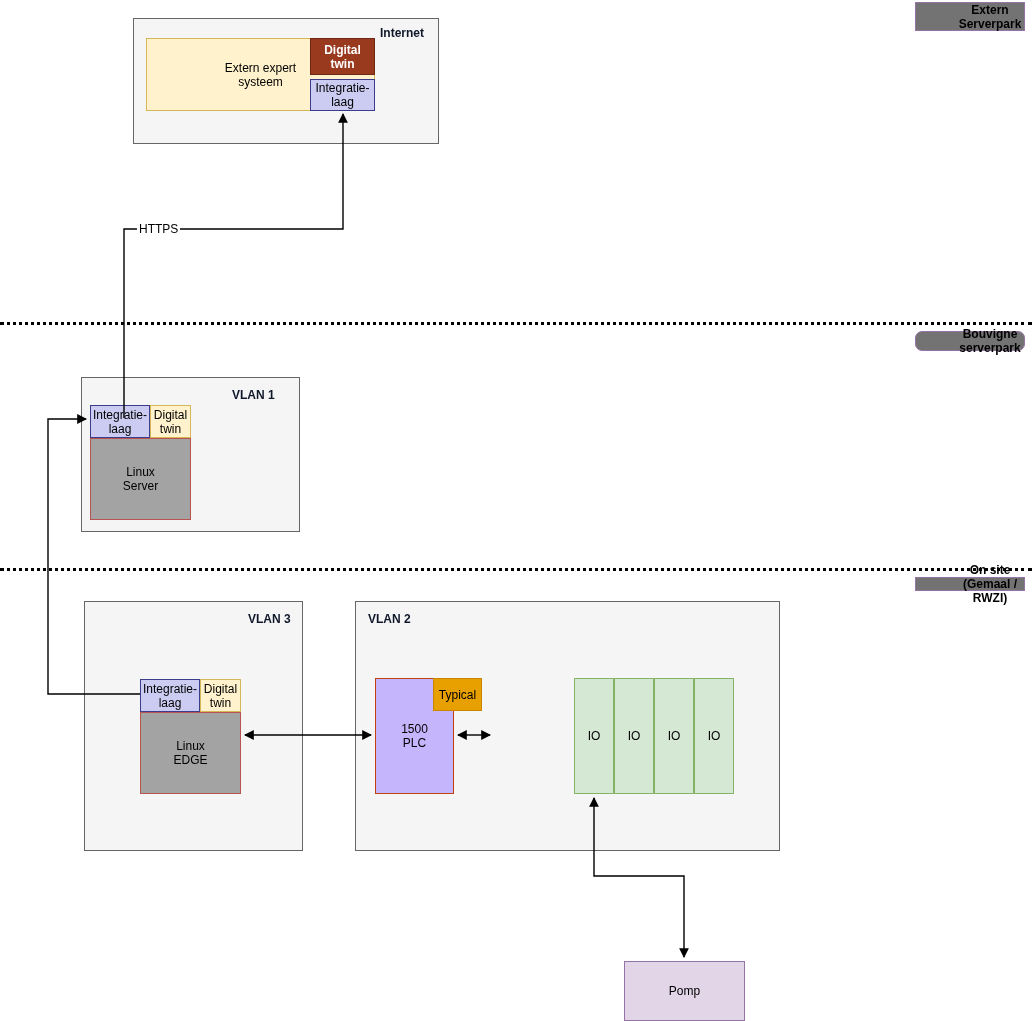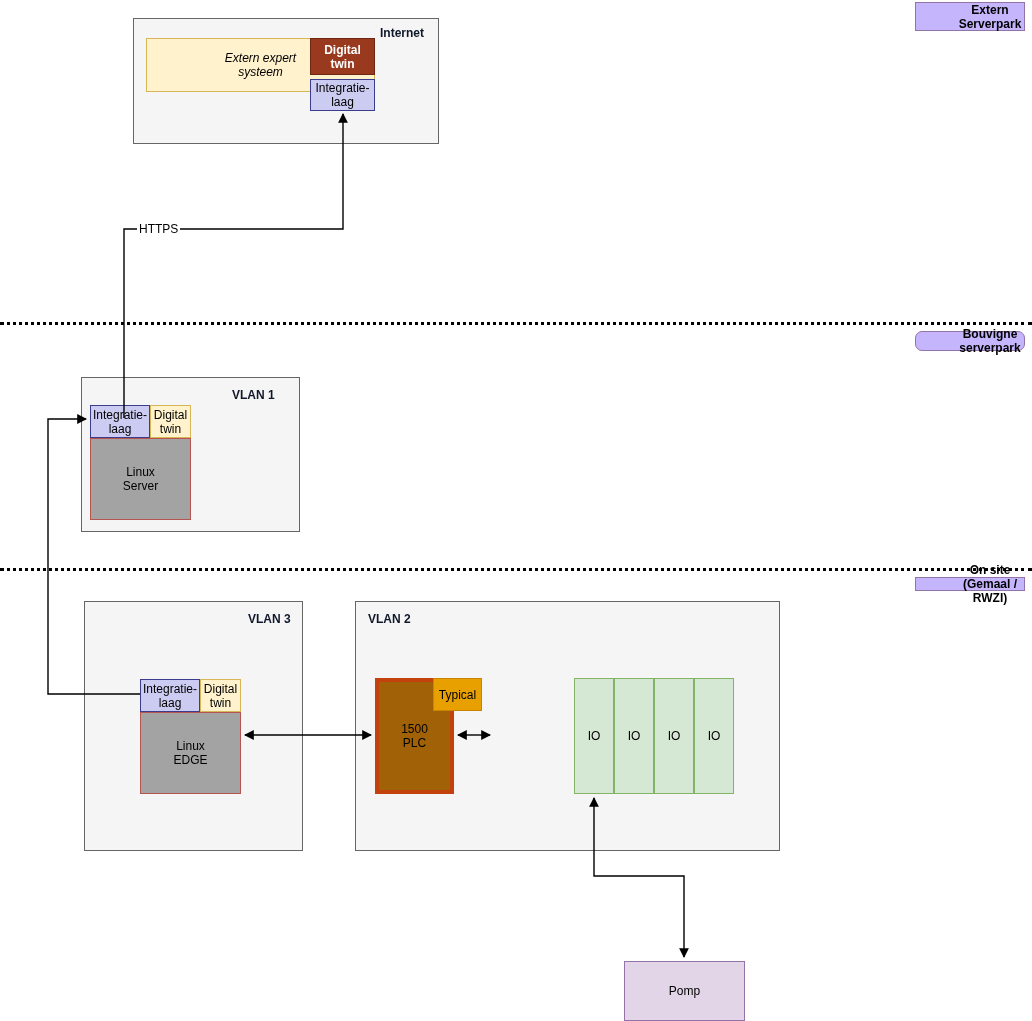--- a/index.html
+++ b/index.html
@@ -42,28 +42,28 @@
     text-align: center;
     font-size: 12px;
     line-height: 14px;
     white-space: pre-line;
   }
 
   .n-yellow  { background: #fff2cc; border: 1px solid #d6b656; }
   .n-purple  { background: #ccccf2; border: 1px solid #3c3c8c; }
   .n-maroon  { background: #99391d; border: 1px solid #6d2713; color: #ffffff; font-weight: bold; }
   .n-pink    { background: #a3a3a3; border: 1px solid #b85450; }
-  .n-orange  { background: #a16207; border: 4px solid #c2410c; }
+  .n-orange  { background: #c4b5fd; border: 1px solid #c2410c; }
   .n-orange-d{ background: #e8a000; border: 1px solid #c98500; margin-left: 28px; }
   .n-green   { background: #d5e8d4; border: 1px solid #82b366; }
   .n-lilac   { background: #e1d5e7; border: 1px solid #9673a6; }
 
   
   .legend-chip {
-    background: #c4b5fd;
+    background: #737373;
     border: 1px solid #9673a6;
     display: flex;
     align-items: center;
     justify-content: center;
     text-align: center;
     font-size: 12px;
     line-height: 14px;
     font-weight: bold;
     white-space: pre-line;
     padding-left: 40px;
@@ -93,21 +93,21 @@
   }
 </style>
 </head>
 <body>
 
 <div id="canvas">
 
   <div class="abs zone" style="left:133px; top:18px; width:306px; height:126px;"></div>
   <div class="zone-title" style="left:380px; top:26px;">Internet</div>
 
-  <div class="abs node n-yellow" style="left:146px; top:38px; width:229px; height:54px;font-style:italic;">
+  <div class="abs node n-yellow" style="left:146px; top:38px; width:229px; height:73px;">
     <span>Extern expert
 systeem</span>
   </div>
   <div class="abs node n-maroon" style="left:310px; top:38px; width:65px; height:37px;">
     <span>Digital twin</span>
   </div>
   <div class="abs node n-purple" style="left:310px; top:79px; width:65px; height:32px;">
     <span>Integratie-
 laag</span>
   </div>

